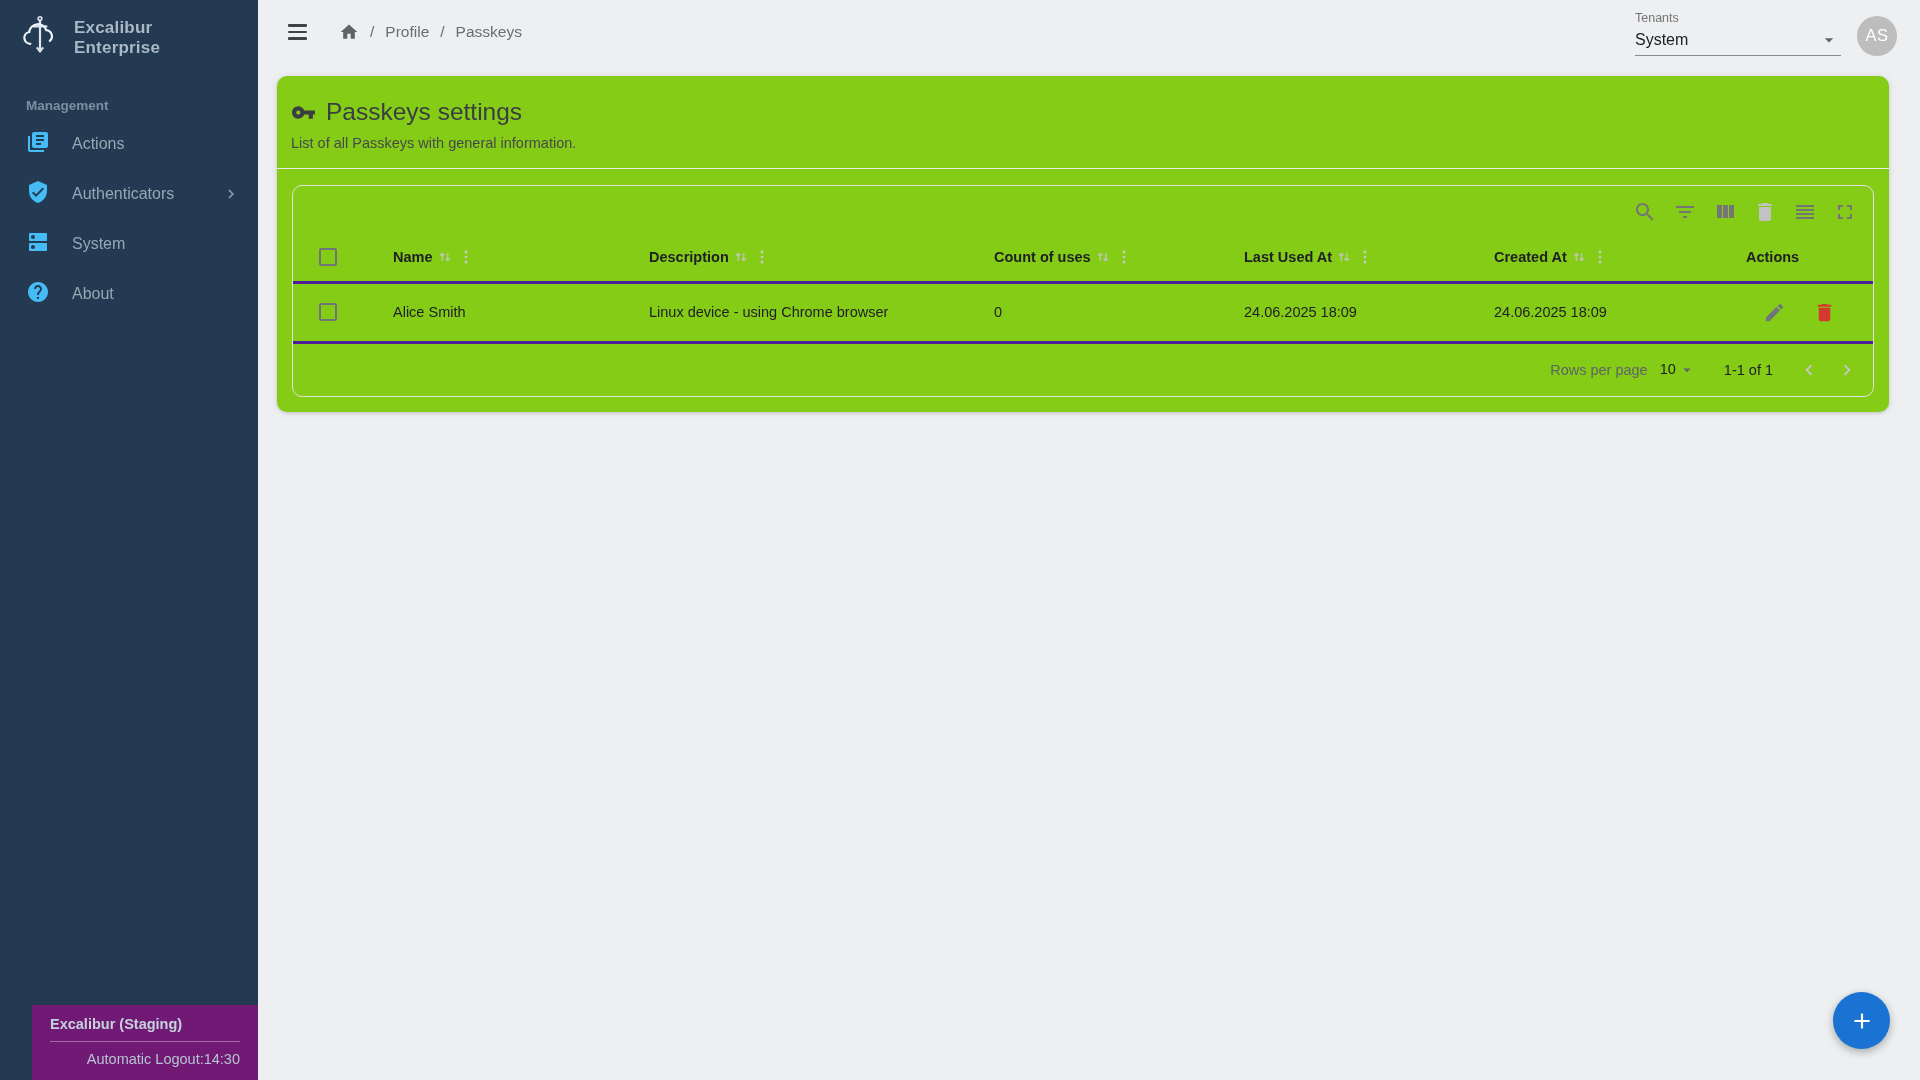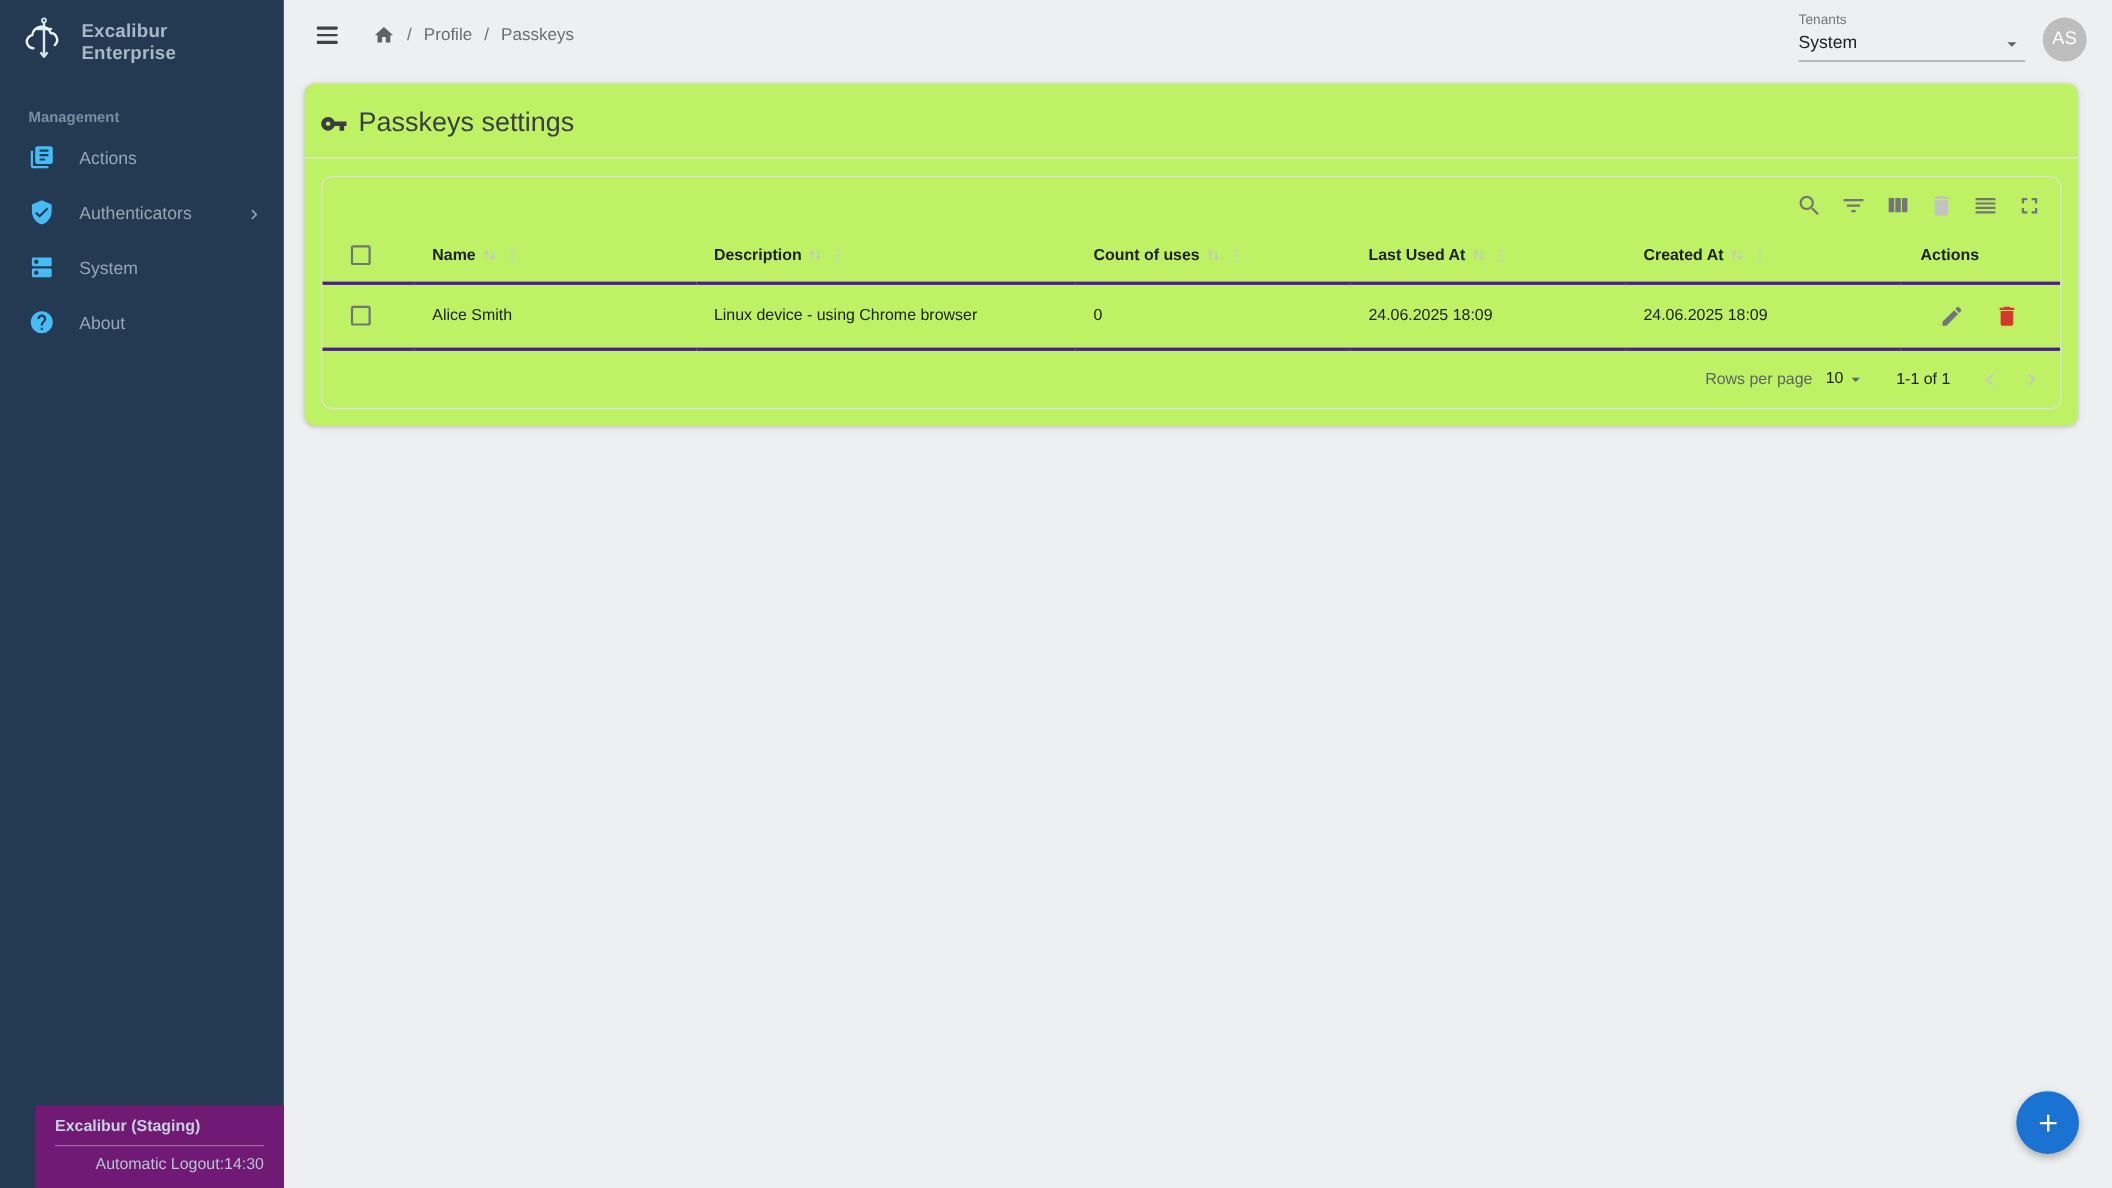--- a/index.html
+++ b/index.html
@@ -26,21 +26,21 @@
   .hamburger span { display:block; height:2.4px; background:#3f4347; border-radius:1px; width:19px; }
   .breadcrumb { display:flex; align-items:center; gap:11px; margin-left:27px; color:#6a6e72; font-size:15.5px; }
   .topbar-right { margin-left:auto; display:flex; align-items:flex-end; gap:16px; }
   .tenants { width:206px; padding-top:2px; }
   .tenants-label { font-size:12.5px; color:#757575; }
   .tenants-value-row { display:flex; align-items:center; justify-content:space-between; border-bottom:1px solid #8d8d8d; padding:3px 2px 5px 0; margin-top:2px; cursor:pointer; }
   .tenants-value { font-size:16px; color:#202124; }
   .avatar { width:40px; height:40px; border-radius:50%; background:#bdbdbd; color:#fff; display:flex; align-items:center; justify-content:center; font-size:16.5px; font-weight:500; letter-spacing:.4px; }
 
   
-  .card { margin:12px 31px 0 19px; background:#bef264; border-radius:10px; box-shadow:0 1px 3px rgba(0,0,0,.14), 0 1px 8px rgba(0,0,0,.08); padding-bottom:15px; }
+  .card { margin:12px 31px 0 19px; background:#84cc16; border-radius:10px; box-shadow:0 1px 3px rgba(0,0,0,.14), 0 1px 8px rgba(0,0,0,.08); padding-bottom:15px; }
   .card-header { padding:22px 16px 17px 14px; }
   .title-row { display:flex; align-items:center; gap:10px; }
   .page-title { font-size:24.5px; font-weight:500; color:#3a3e42; }
   .page-subtitle { margin-top:9px; font-size:14.5px; color:#46494c; }
   .card-divider { border:none; border-top:1px solid #e7e7e7; }
 
   .table-wrap { margin:16px 15px 0; border:1px solid #e0e0e0; border-radius:10px; overflow:hidden; }
   .toolbar { display:flex; justify-content:flex-end; align-items:center; gap:16px; padding:14px 16px 10px; }
   .tool-btn { width:24px; height:24px; display:flex; align-items:center; justify-content:center; cursor:pointer; }
 
@@ -172,20 +172,21 @@
   <div class="card">
     <div class="card-header">
       <div class="title-row">
         <span style="display:flex;">
           <svg width="25" height="25" viewBox="0 0 24 24" fill="#3a3e42">
               <path d="M12.65 10C11.83 7.67 9.61 6 7 6c-3.31 0-6 2.69-6 6s2.69 6 6 6c2.61 0 4.83-1.67 5.65-4H17v4h4v-4h2v-4H12.65zM7 14c-1.1 0-2-.9-2-2s.9-2 2-2 2 .9 2 2-.9 2-2 2z"></path>
             </svg>
         </span>
         <h1 class="page-title">Passkeys settings</h1>
       </div>
+      <div class="page-subtitle">List of all Passkeys with general information.</div>
     </div>
     <hr class="card-divider">
 
     <div class="table-wrap">
 
       <div class="toolbar">
         <div class="tool-btn">
           <svg width="24" height="24" viewBox="0 0 24 24" fill="#757575">
               <path d="M15.5 14h-.79l-.28-.27C15.41 12.59 16 11.11 16 9.5 16 5.91 13.09 3 9.5 3S3 5.91 3 9.5 5.91 16 9.5 16c1.61 0 3.09-.59 4.23-1.57l.27.28v.79l5 4.99L20.49 19l-4.99-5zm-6 0C7.01 14 5 11.99 5 9.5S7.01 5 9.5 5 14 7.01 14 9.5 11.99 14 9.5 14z"></path>
             </svg>

